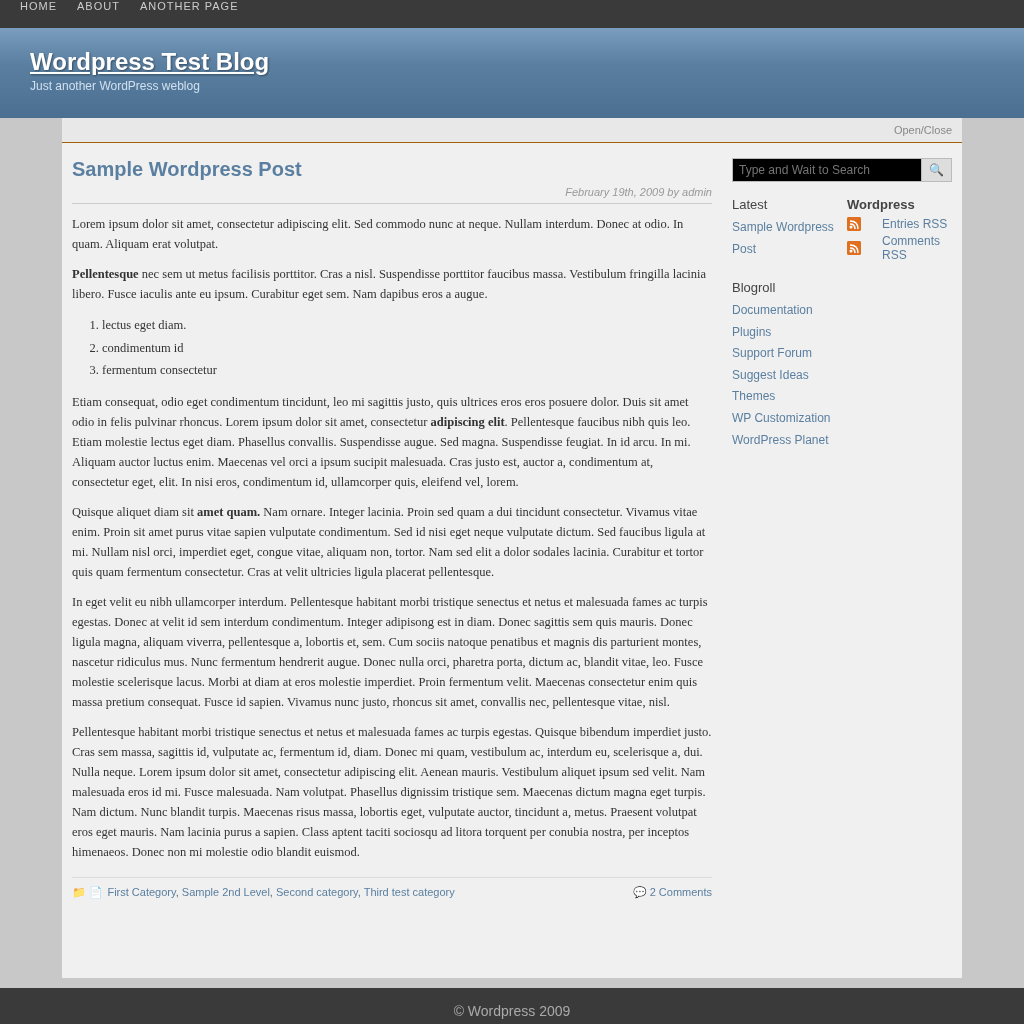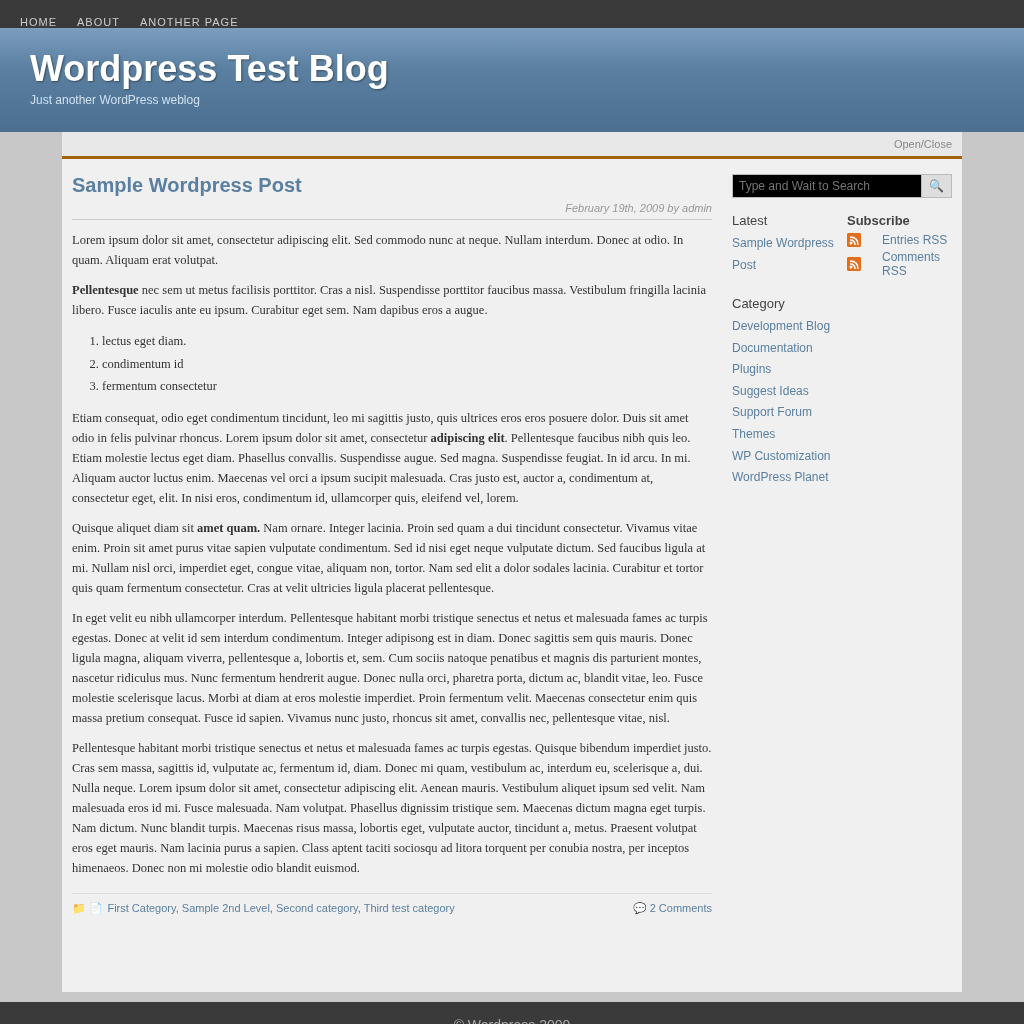--- a/index.html
+++ b/index.html
@@ -8,21 +8,21 @@
       font-family: Georgia, 'Times New Roman', serif;
       font-size: 13px;
       color: #333;
     }
 
     
     #top-nav {
       background: #3a3a3a;
       padding: 0 20px;
       display: flex;
-      align-items: flex-end;
+      align-items: flex-start;
       height: 28px;
     }
     .nav-item {
       color: #ccc;
       font-size: 11px;
       font-family: Arial, sans-serif;
       text-transform: uppercase;
       letter-spacing: 1px;
       margin-right: 20px;
       cursor: pointer;
@@ -30,24 +30,25 @@
     }
 
     
     #site-header {
       background: linear-gradient(180deg, #7a9dc0 0%, #5a7fa0 40%, #4a6f90 100%);
       padding: 20px 30px 25px 30px;
       min-height: 80px;
     }
     #site-title {
       color: #fff;
-      font-size: 36px;
+      font-size: 24px;
       font-weight: bold;
       font-family: Arial, sans-serif;
       text-shadow: 1px 1px 2px rgba(0,0,0,0.4);
+      text-decoration: underline;
     }
     #site-tagline {
       color: #d0e0f0;
       font-size: 12px;
       font-family: Arial, sans-serif;
       margin-top: 3px;
     }
 
     
     #main-wrapper {
@@ -56,21 +57,21 @@
       max-width: 900px;
       min-height: 860px;
       padding-bottom: 20px;
     }
 
     
     #open-close-bar {
       text-align: right;
       padding: 4px 10px;
       background: #e8e8e8;
-      border-bottom: 3px solid #a16207;
+      border-bottom: 1px solid #a16207;
     }
     #open-close-bar a {
       font-size: 11px;
       color: #888;
       font-family: Arial, sans-serif;
       cursor: pointer;
     }
 
     
     #content-area {
@@ -348,21 +349,21 @@
           <span>🔍</span>
         </button>
       </div>
 
       <div class="sidebar-two-col">
         <div class="sidebar-col">
           <div class="sidebar-heading">Latest</div>
           <a class="sidebar-link">Sample Wordpress Post</a>
         </div>
         <div class="sidebar-col">
-          <div class="subscribe-heading">Subscribe</div>
+          <div class="subscribe-heading">Wordpress</div>
           <div class="rss-item">
             <span class="rss-icon">
               <svg class="rss-svg" viewBox="0 0 14 14">
                 <rect width="14" height="14" rx="2" fill="#e07020"></rect>
                 <circle cx="4" cy="10" r="1.5" fill="white"></circle>
                 <path d="M3 7 Q8 7 8 12" stroke="white" stroke-width="1.5" fill="none"></path>
                 <path d="M3 4 Q11 4 11 12" stroke="white" stroke-width="1.5" fill="none"></path>
               </svg>
             </span>
             <a class="rss-link">Entries RSS</a>
@@ -375,26 +376,25 @@
                 <path d="M3 7 Q8 7 8 12" stroke="white" stroke-width="1.5" fill="none"></path>
                 <path d="M3 4 Q11 4 11 12" stroke="white" stroke-width="1.5" fill="none"></path>
               </svg>
             </span>
             <a class="rss-link">Comments RSS</a>
           </div>
         </div>
       </div>
 
       <div class="sidebar-section">
-        <div class="sidebar-heading">Category</div>
-        <a class="sidebar-link">Development Blog</a>
+        <div class="sidebar-heading">Blogroll</div>
         <a class="sidebar-link">Documentation</a>
         <a class="sidebar-link">Plugins</a>
+        <a class="sidebar-link">Support Forum</a>
         <a class="sidebar-link">Suggest Ideas</a>
-        <a class="sidebar-link">Support Forum</a>
         <a class="sidebar-link">Themes</a>
         <a class="sidebar-link">WP Customization</a>
         <a class="sidebar-link">WordPress Planet</a>
       </div>
 
     </aside>
   </div>
 </div>
 
 <footer id="site-footer">

